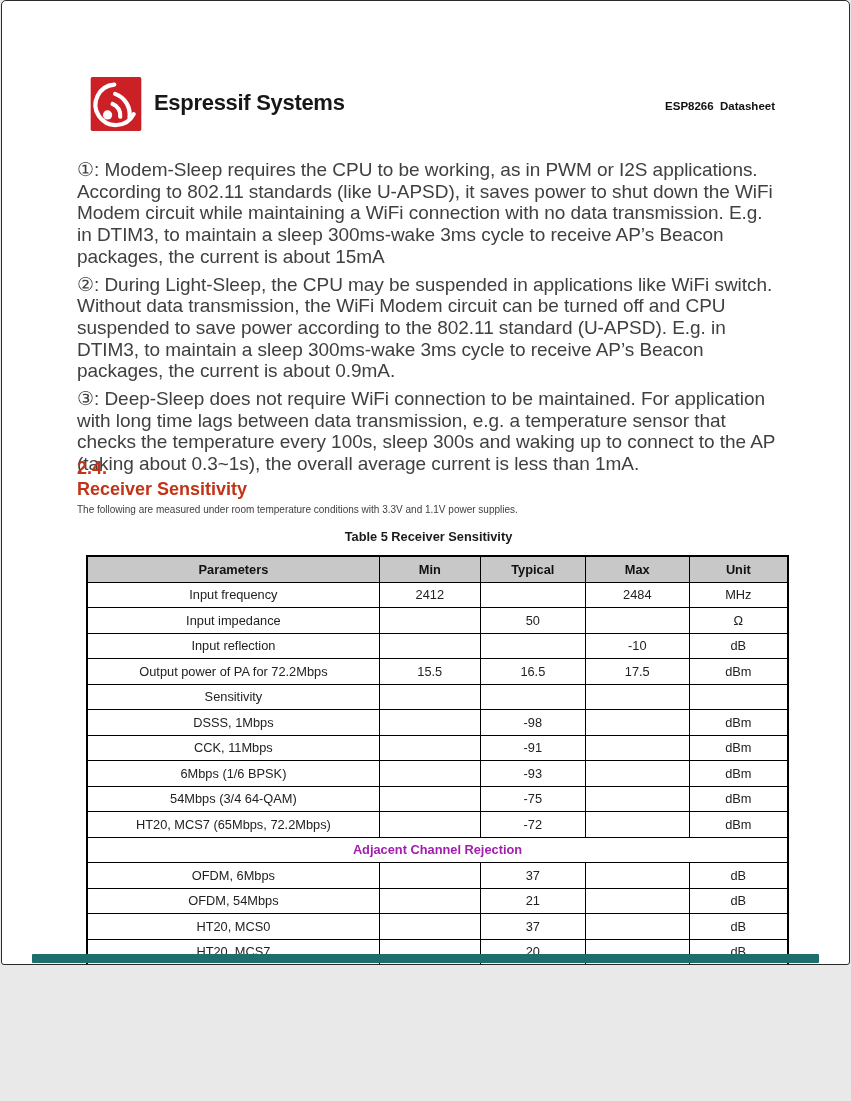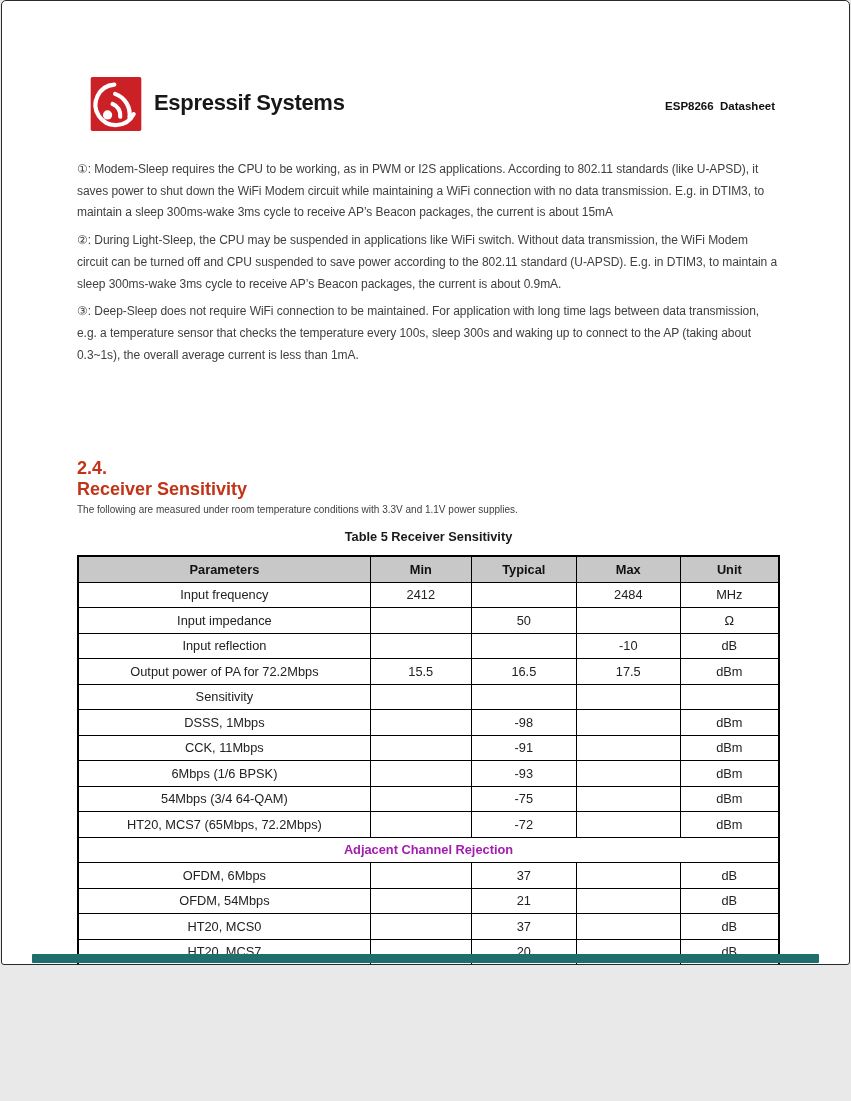--- a/index.html
+++ b/index.html
@@ -23,42 +23,42 @@
     font-size:22px;font-weight:bold;color:#171717;letter-spacing:-0.3px;
   }
   .doctitle{
     position:absolute;right:0;top:23px;
     font-size:11.5px;font-weight:bold;color:#111;white-space:pre;
   }
   
   .notes{position:absolute;top:158px;left:75px;width:703px;}
   .note{
     margin:0 0 6px 0;
-    font-size:12px;line-height:21.7px;color:#404040;
+    font-size:19px;line-height:21.7px;color:#404040;
     letter-spacing:-0.05px;
   }
   
   .section-heading{
     position:absolute;top:457px;left:75px;width:703px;
     display:flex;align-items:baseline;
     color:#c23417;font-weight:bold;font-size:18px;flex-direction:column;
   }
   .section-number{width:70px;}
   
   .intro{
     position:absolute;top:498px;left:75px;width:703px;
     font-size:10px;line-height:21px;color:#404040;margin:0;
   }
   
   .table-caption{
     position:absolute;top:528px;left:75px;width:703px;
     text-align:center;font-size:12.8px;font-weight:bold;color:#1a1a1a;
   }
   table.sens{
-    position:absolute;top:554px;left:75px;
+    position:absolute;top:554px;left:84px;
     width:703px;border-collapse:collapse;
     font-size:12.8px;color:#222;
     border:2px solid #000;
   }
   table.sens th, table.sens td{
     border:1px solid #000;
     height:24.5px;
     text-align:center;
     vertical-align:middle;
     padding:0 4px;

